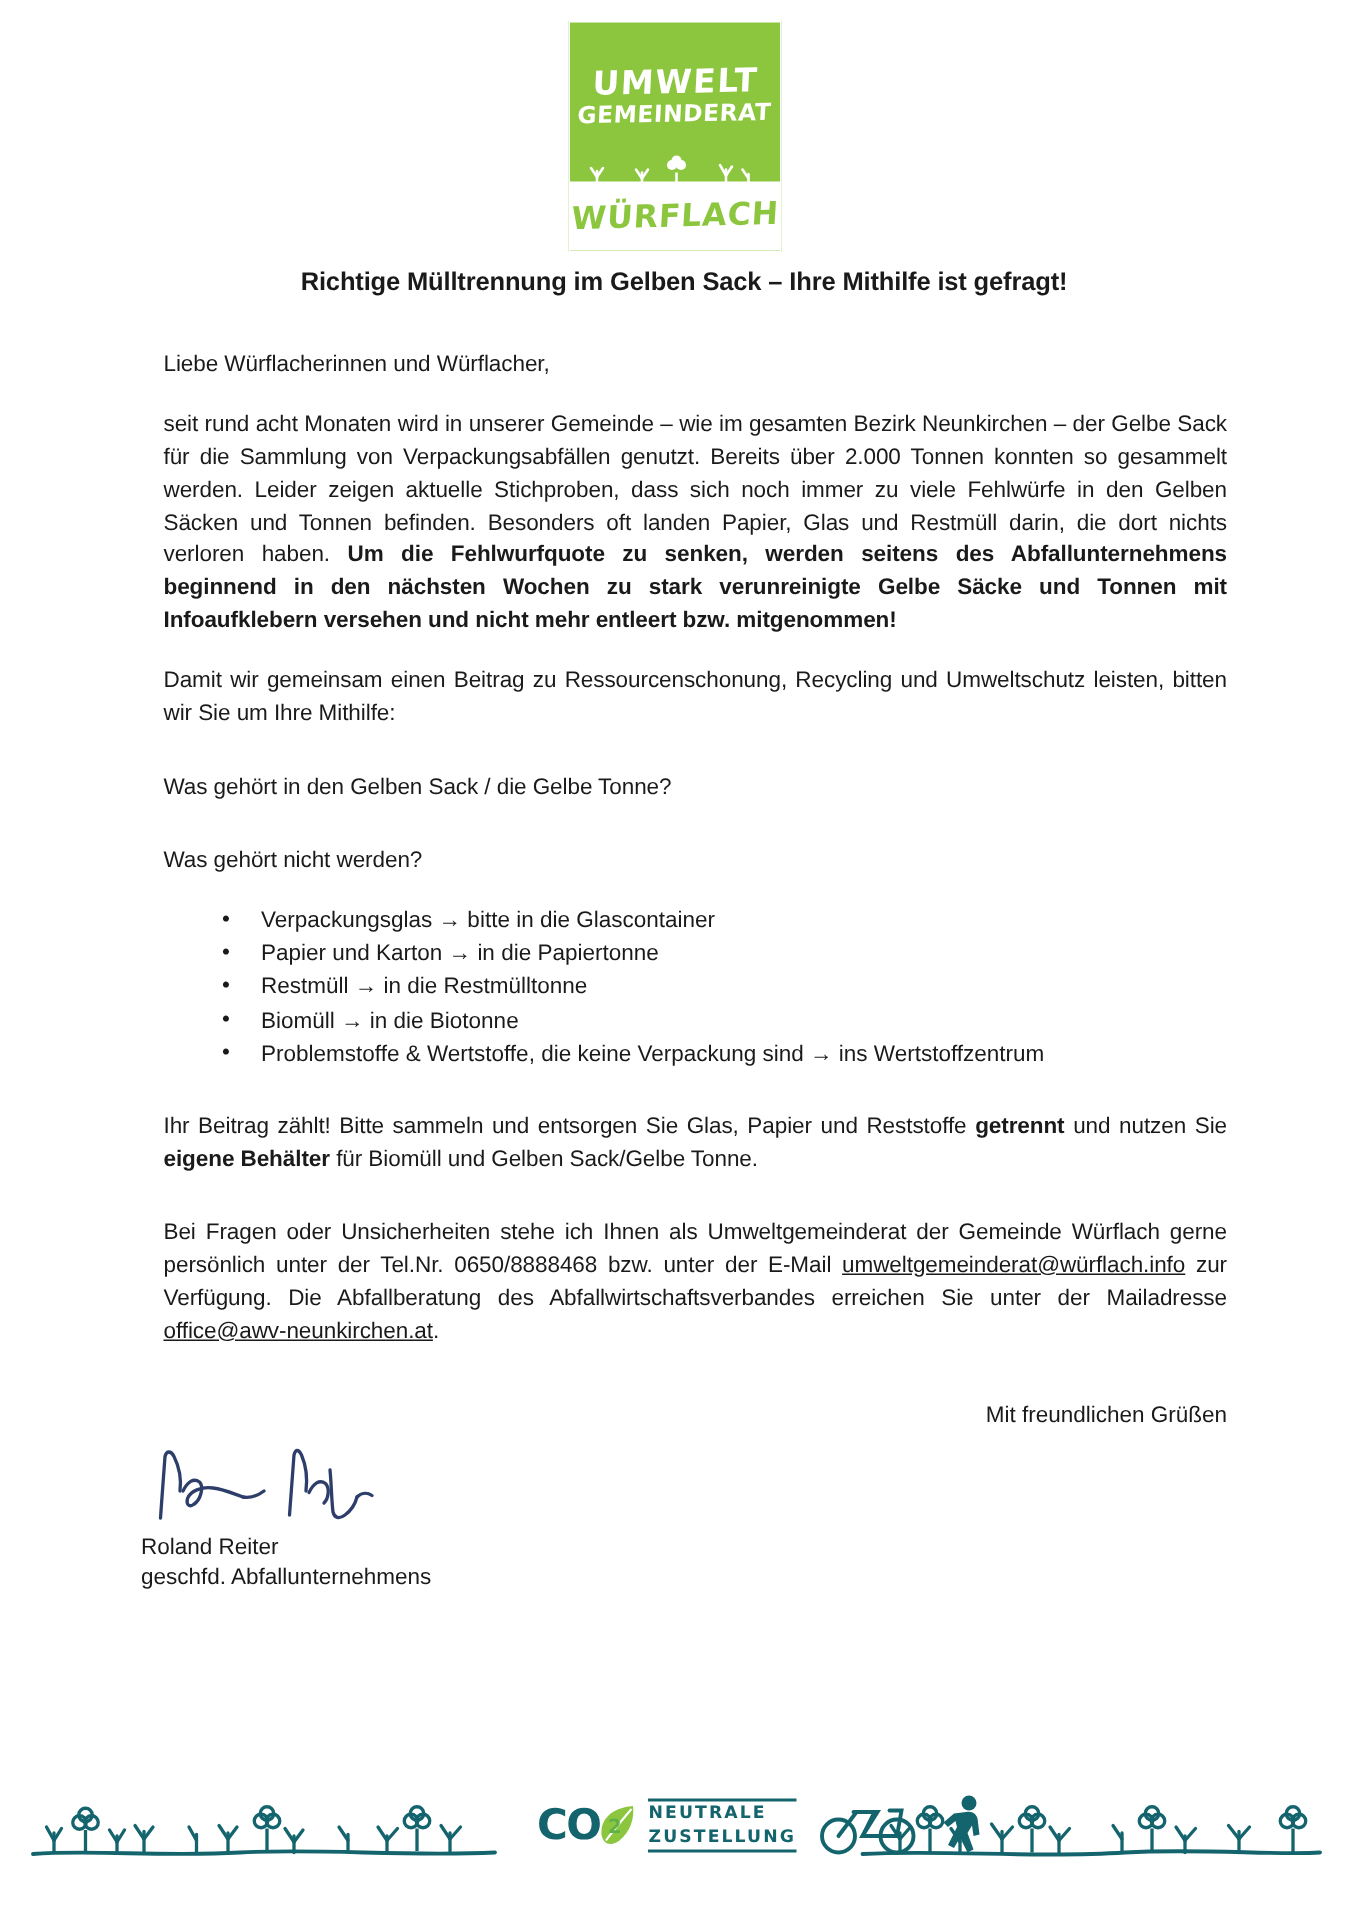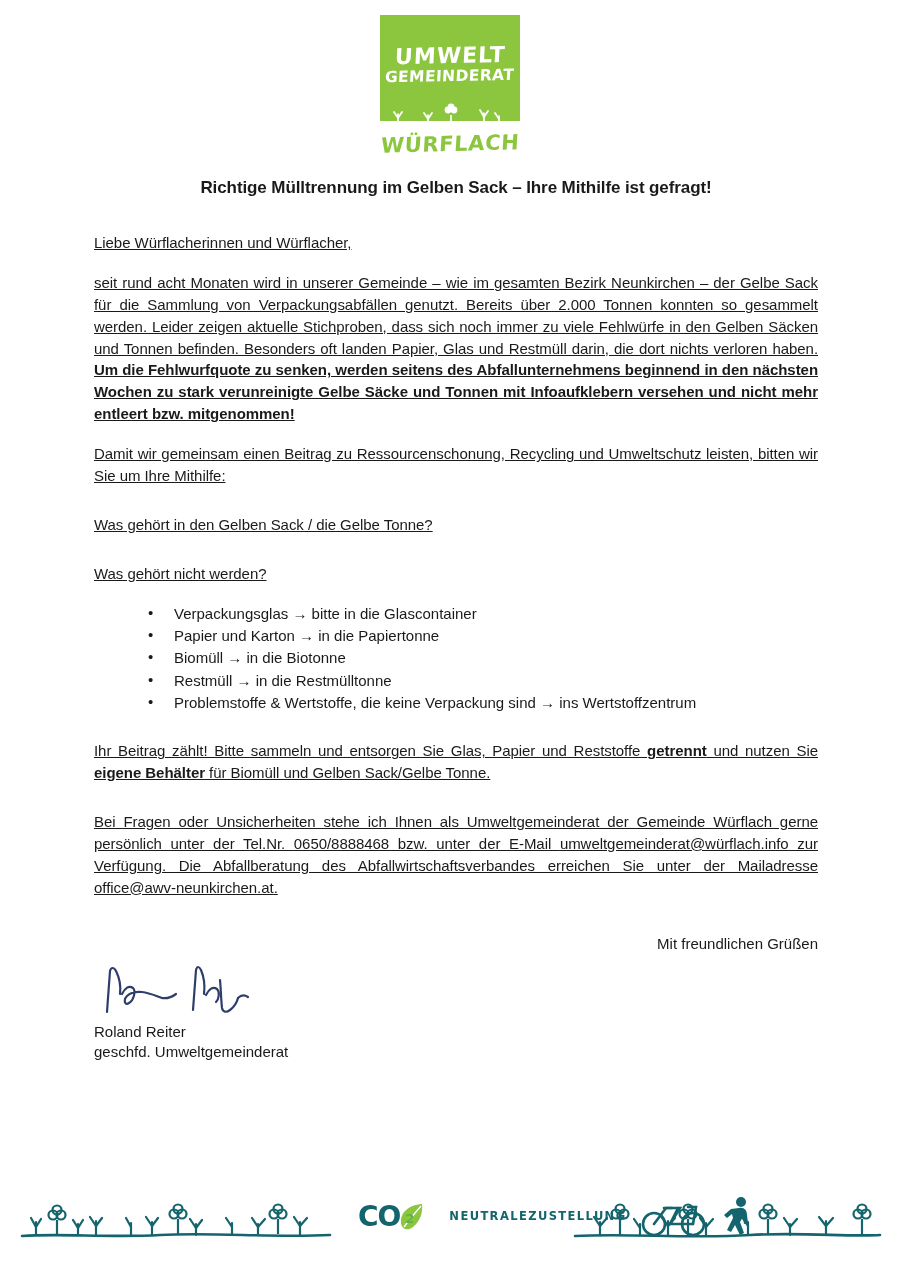--- a/index.html
+++ b/index.html
@@ -109,24 +109,23 @@
   .headline {
     text-align: center;
     font-size: 17px;
     font-weight: bold;
     margin: 0 0 34px 0;
     letter-spacing: -0.1px;
   }
   p.para {
     font-size: 15px;
     line-height: 1.46;
-    margin: 0 0 18px 0;
+    margin: 0 0 18px 15px;
     text-align: justify;
     letter-spacing: -0.05px;
-    text-decoration: underline;
   }
   p.noj { text-align: left; }
   b { font-weight: bold; }
   .u { text-decoration: underline; }
 
   ul.blist {
     margin: 0 0 18px 0;
     padding-left: 54px;
     list-style: none;
   }
@@ -193,23 +192,23 @@
   .leaf .sub {
     position: absolute;
     left: 6px;
     top: 9px;
     font-size: 13px;
     font-weight: bold;
     color: #5FB246;
     font-family: "DejaVu Sans", sans-serif;
   }
   .neutral {
-    margin-left: 24px;
+    margin-left: 7px;
     display: flex;
-    flex-direction: row;
+    flex-direction: column;
     justify-content: center;
   }
   .neutral .rule {
     height: 2px;
     background: #14646E;
     width: 100%;
   }
   .neutral .nline {
     font-size: 11.5px;
     font-weight: bold;
@@ -276,22 +275,22 @@
     <p class="para noj">Was gehört in den Gelben Sack / die Gelbe Tonne?</p>
 
 
     <div class="gap-sm"></div>
 
     <p class="para noj">Was gehört nicht werden?</p>
 
     <ul class="blist">
       <li>Verpackungsglas → bitte in die Glascontainer</li>
       <li>Papier und Karton → in die Papiertonne</li>
+      <li>Restmüll → in die Restmülltonne</li>
       <li>Biomüll → in die Biotonne</li>
-      <li>Restmüll → in die Restmülltonne</li>
       <li>Problemstoffe &amp; Wertstoffe, die keine Verpackung sind → ins Wertstoffzentrum</li>
     </ul>
 
     <div class="gap-sm"></div>
 
     <p class="para"><span>Ihr Beitrag zählt! Bitte sammeln und entsorgen Sie Glas, Papier und Reststoffe </span><b>getrennt</b><span> und nutzen Sie </span><b>eigene Behälter</b><span> für Biomüll und Gelben Sack/Gelbe Tonne.</span></p>
 
     <div class="gap-sm"></div>
 
     <p class="para"><span>Bei Fragen oder Unsicherheiten stehe ich Ihnen als Umweltgemeinderat der Gemeinde Würflach gerne persönlich unter der Tel.Nr. 0650/8888468 bzw. unter der E-Mail </span><span class="u">umweltgemeinderat@würflach.info</span><span> zur Verfügung. Die Abfallberatung des Abfallwirtschaftsverbandes erreichen Sie unter der Mailadresse </span><span class="u">office@awv-neunkirchen.at</span><span>.</span></p>
@@ -305,21 +304,21 @@
         <path d="M64,40 C70,41 74,39 78,36"></path>
         <path d="M95,52 C96,38 97,24 98,12 C99,8 101,8 103,12 C106,19 107,28 106,36"></path>
         <path d="M108,37 C111,31 115,28 119,31 C122,34 121,41 118,44"></path>
         <path d="M122,22 C123,32 123,42 124,50 C125,54 128,55 132,52 C136,49 139,44 140,40"></path>
         <path d="M140,40 C143,37 147,37 150,39"></path>
       </g>
     </svg>
 
     <p class="sign-name">
       <span>Roland Reiter</span><br>
-      <span>geschfd. Umweltgemeinderat</span>
+      <span>geschfd. Abfallunternehmens</span>
     </p>
   </div>
 
   <div class="footer">
 
     <svg class="footer-band" width="900" height="74" viewBox="0 0 900 74">
       <g stroke="#14646E" stroke-width="2.6" fill="none" stroke-linecap="round" stroke-linejoin="round">
         <path d="M22,52 C60,49 110,54 160,51 C215,48 270,54 330,51"></path>
         <path d="M575,52 C630,49 690,55 750,51 C800,48 850,53 880,51"></path>
       </g>

